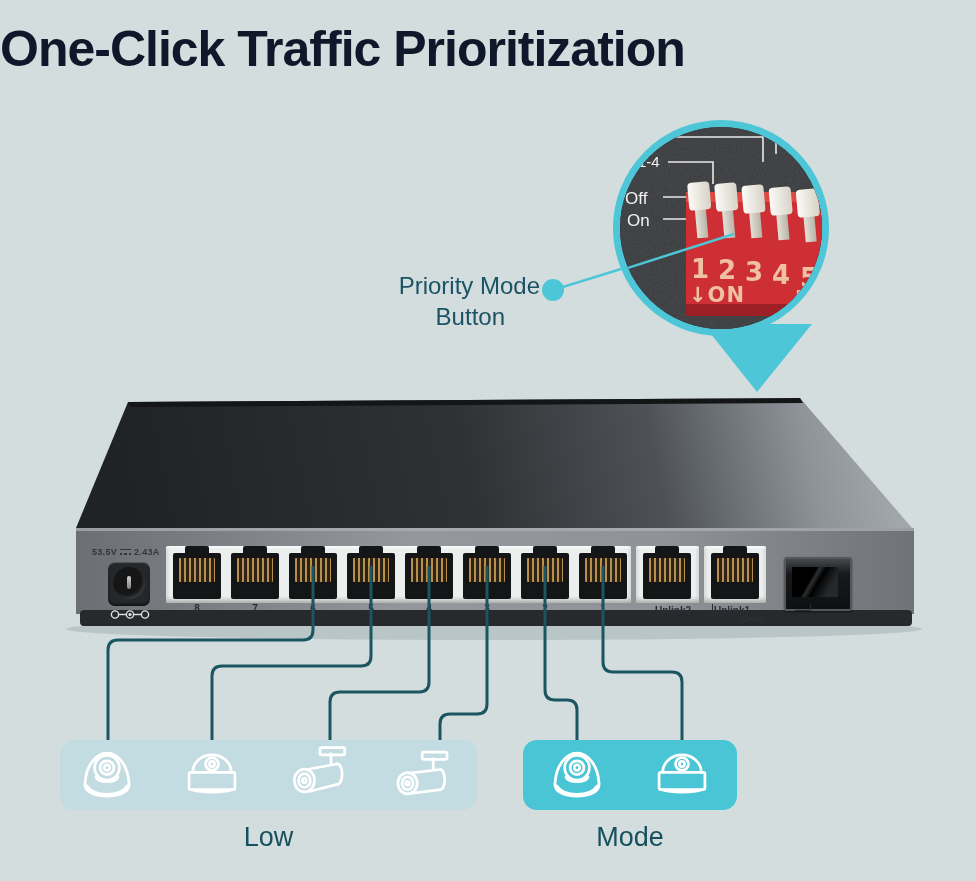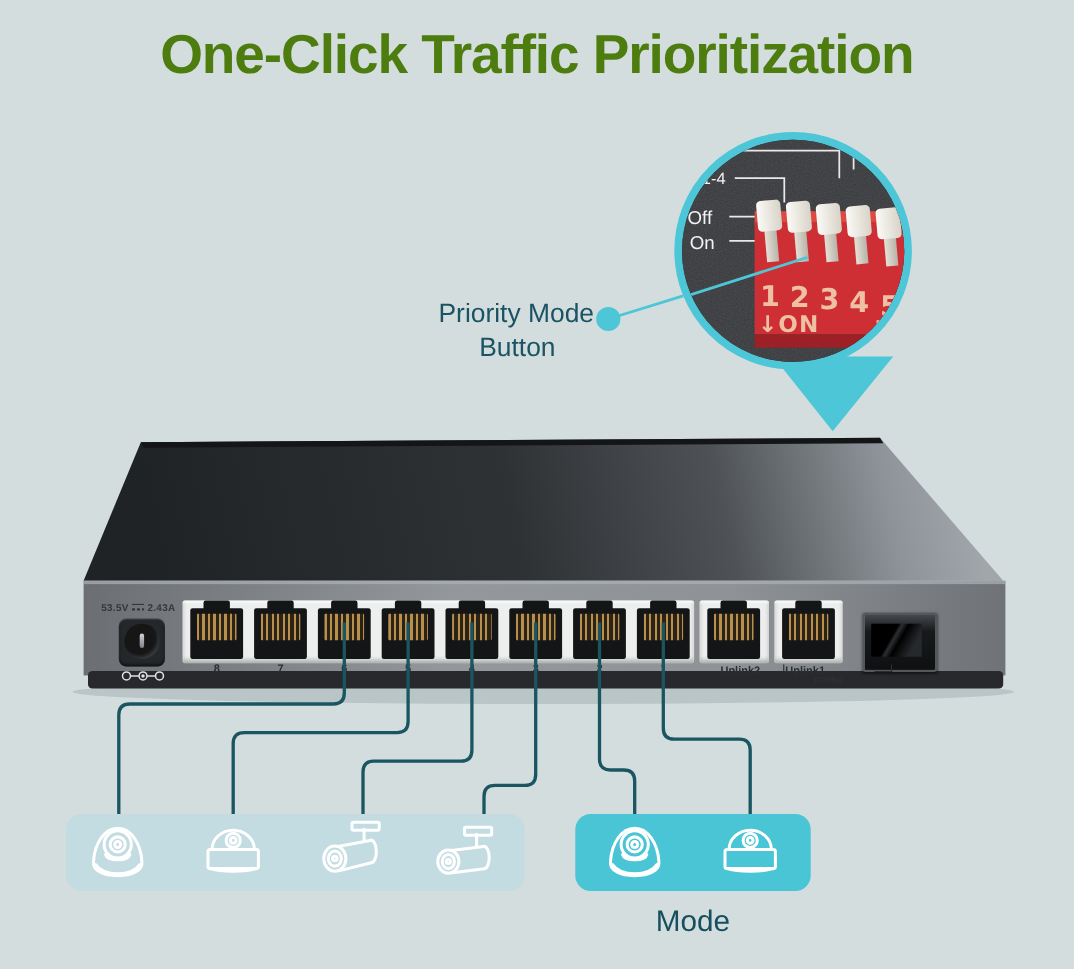--- a/index.html
+++ b/index.html
@@ -1,22 +1,22 @@
 <!DOCTYPE html>
 <html><head>
 <meta charset="utf-8">
 <style>
   html,body{margin:0;padding:0;background:#d4dddd;}
   #stage{position:relative;width:976px;height:881px;background:#d4dddd;overflow:hidden;
          font-family:"Liberation Sans","DejaVu Sans",sans-serif;}
   .abs{position:absolute;}
 
   
-  #title{left:0;top:20px;width:976px;text-align:center;font-size:50px;font-weight:bold;
-         letter-spacing:-1px;color:#4d7c0f;}
+  #title{left:0;top:20px;width:976px;text-align:left;font-size:50px;font-weight:bold;
+         letter-spacing:-1px;color:#0f172a;}
 
   
   .callout-line{color:#1b5365;font-size:24px;line-height:26px;}
   #callout-l1{left:300px;top:273px;width:240px;text-align:right;}
   #callout-l2{left:300px;top:304px;width:205px;text-align:right;}
 
   
   .port-strip{background:#edefee;border-radius:2px;
               box-shadow:inset 0 2px 2px rgba(255,255,255,.65), inset 0 -3px 4px rgba(0,0,0,.28);}
   .rj45{background:#141516;border-radius:2px;}
@@ -315,20 +315,21 @@
         </svg></div>
   </div>
   <div id="high-tile" class="abs tile" style="z-index:2">
     <div class="cam" style="left:10px;width:88px"><svg viewBox="0 0 72 72">
           <use href="#turret-cam"></use>
         </svg></div>
     <div class="cam" style="left:115px;width:88px"><svg viewBox="0 0 72 72">
           <use href="#dome-cam"></use>
         </svg></div>
   </div>
+  <div class="abs group-label" style="left:60px;width:417px">Low</div>
   <div class="abs group-label" style="left:523px;width:214px">Mode</div>
 
   <svg class="abs" style="left:0;top:0;z-index:5;pointer-events:none" width="976" height="881" viewBox="0 0 976 881">
     <g fill="none" stroke="#1a5562" stroke-width="3">
       <path d="M313 566 L313 630 Q313 640 303 640 L118 640 Q108 640 108 650 L108 740"></path>
       <path d="M371 566 L371 656 Q371 666 361 666 L222 666 Q212 666 212 676 L212 740"></path>
       <path d="M429 566 L429 682 Q429 692 419 692 L340 692 Q330 692 330 702 L330 740"></path>
       <path d="M487 566 L487 704 Q487 714 477 714 L450 714 Q440 714 440 724 L440 740"></path>
       <path d="M545 566 L545 690 Q545 700 555 700 L567 700 Q577 700 577 710 L577 740"></path>
       <path d="M603 566 L603 662 Q603 672 613 672 L672 672 Q682 672 682 682 L682 740"></path>

